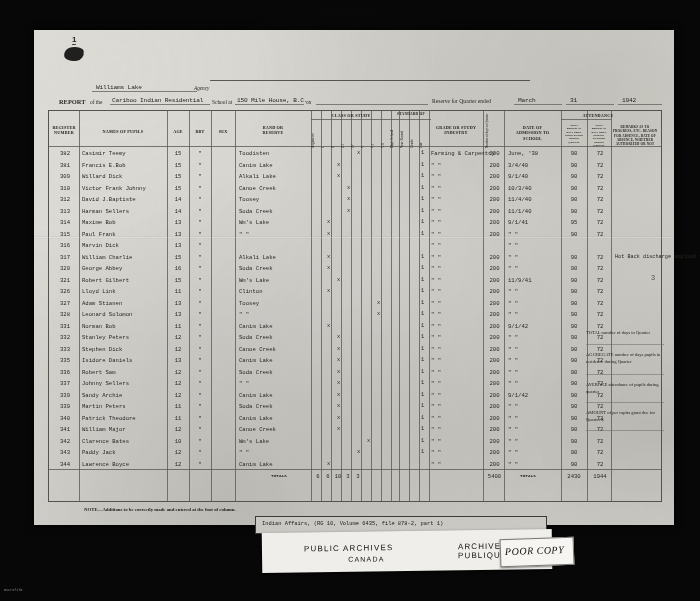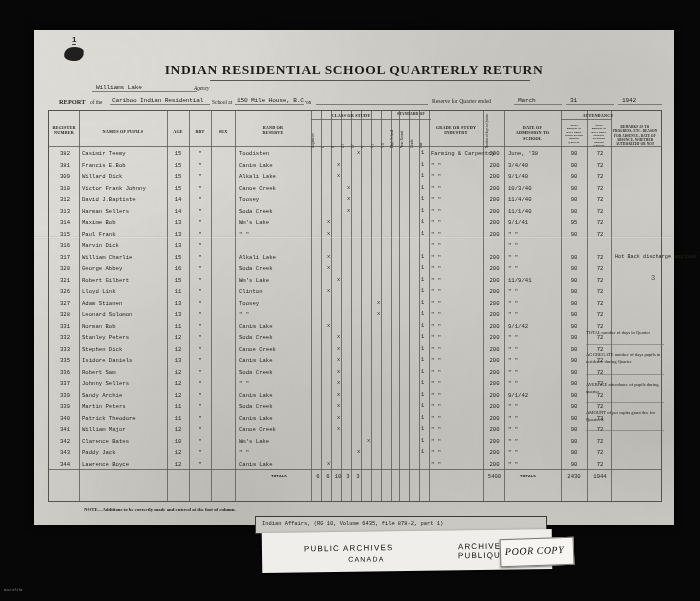--- a/index.html
+++ b/index.html
@@ -113,21 +113,20 @@
 <body>
 
 <div id="scan">
   <div id="filmedge"></div>
 
   <div id="page">
 
     <div id="pagenum">1</div>
     <div id="blot"></div>
 
-    <div id="maintitle">INDIAN RESIDENTIAL SCHOOL QUARTERLY RETURN</div>
     <div id="titlerule"></div>
 
     <div class="ln" style="left:58px;top:61px;width:105px;"></div>
     <div id="agencyname" class="hand">Williams Lake</div>
     <div id="agencylbl" class="lbl">Agency</div>
 
     <div id="reportlbl" class="lbl">REPORT</div>
     <div id="ofthe" class="lbl">of the</div>
     <div class="ln" style="left:76px;top:74px;width:100px;"></div>
     <div id="schoolname" class="hand">Cariboo Indian Residential</div>

